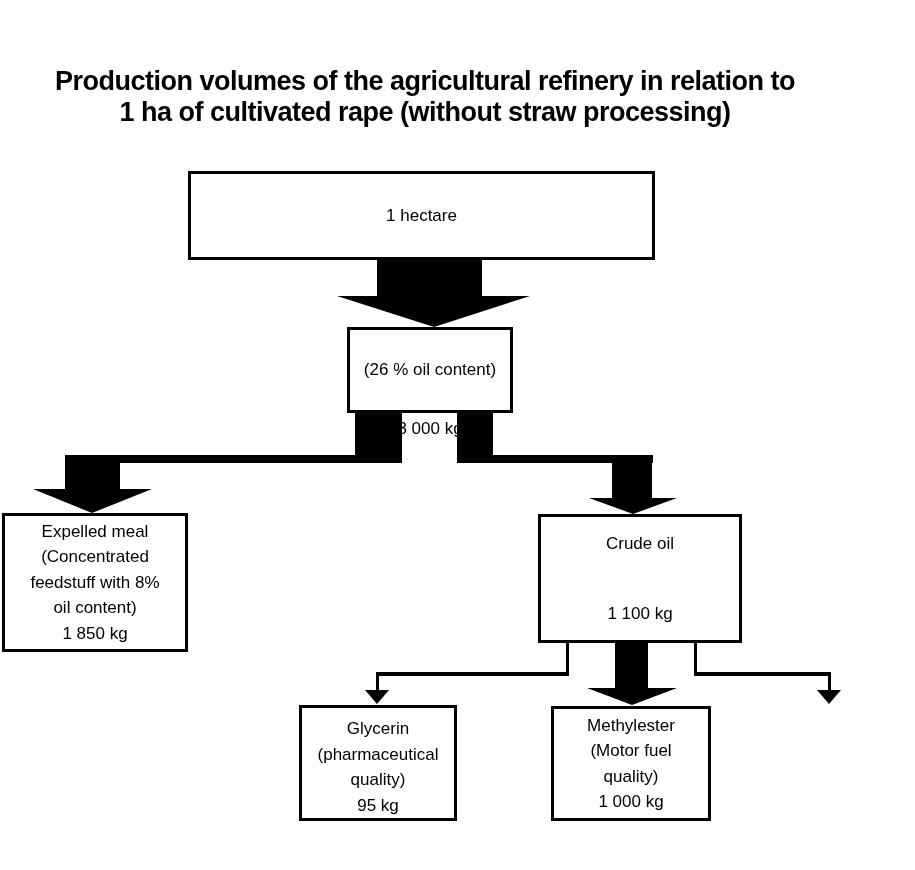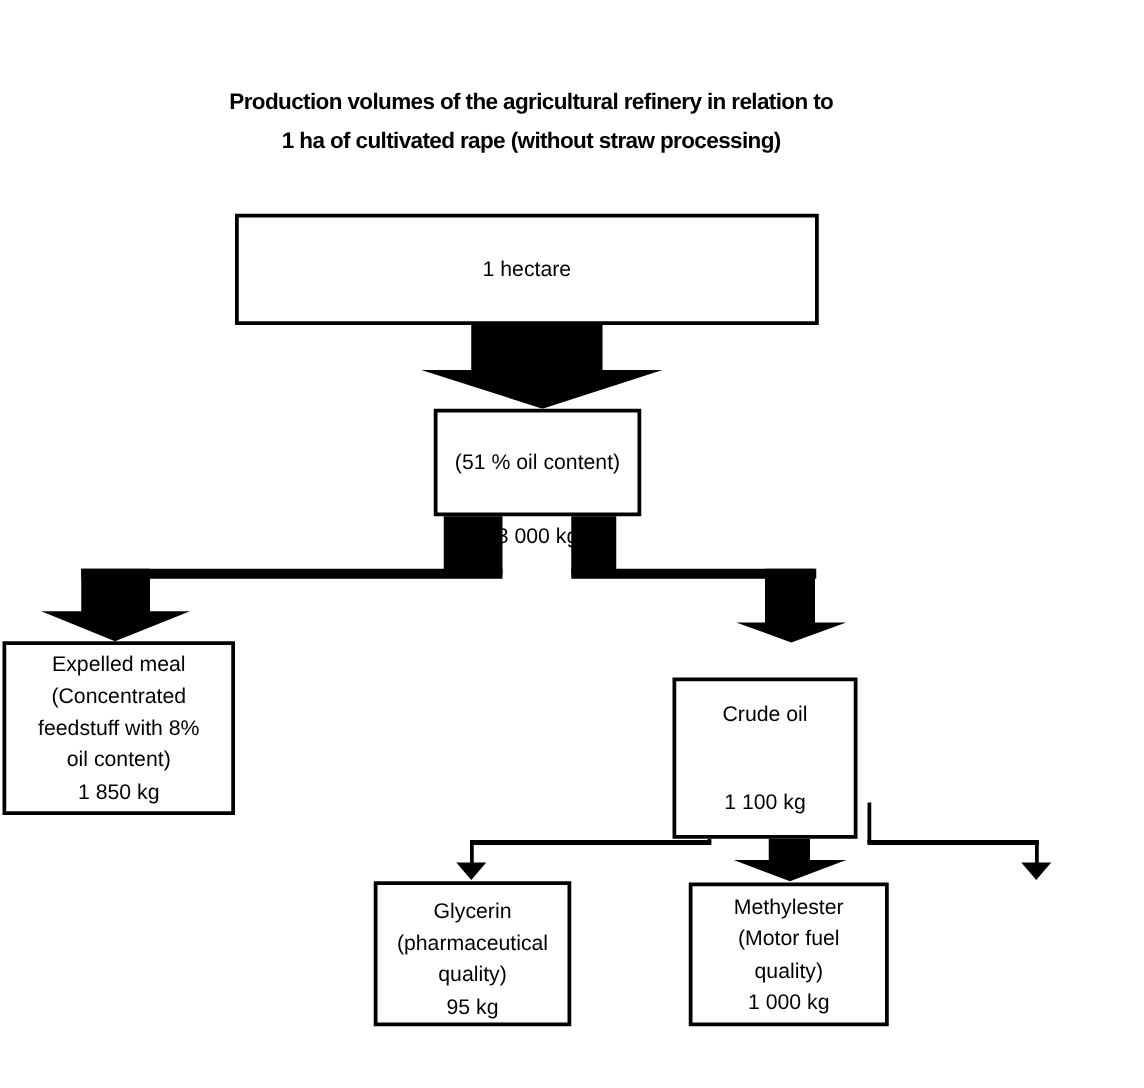--- a/index.html
+++ b/index.html
@@ -17,40 +17,40 @@
     color: #000000;
     overflow: hidden;
   }
   .title {
     position: absolute;
     left: 35px;
     top: 66px;
     width: 780px;
     text-align: center;
     font-weight: bold;
-    font-size: 18px;
+    font-size: 27px;
     line-height: 31px;
     letter-spacing: -0.5px;
   }
   .node {
     position: absolute;
     border: 3px solid #000000;
     background: #ffffff;
     display: flex;
     flex-direction: column;
     align-items: center;
     justify-content: center;
     text-align: center;
     font-size: 17px;
     line-height: 25.5px;
   }
   .n-hectare   { left: 188px; top: 171px; width: 467px; height: 89px; }
   .n-seeds     { left: 347px; top: 327px; width: 166px; height: 86px; gap: 33px; }
   .n-meal      { left: 2px;   top: 513px; width: 186px; height: 139px; }
-  .n-crude     { left: 538px; top: 542px; width: 148px; height: 129px; gap: 44px; }
+  .n-crude     { left: 538px; top: 514px; width: 204px; height: 129px; gap: 44px; }
   .n-glycerin  { left: 299px; top: 705px; width: 158px; height: 116px; justify-content: flex-end; }
   .n-methyl    { left: 551px; top: 706px; width: 160px; height: 115px; text-align: center; }
   .n-residue   { left: 752px; top: 707px; width: 156px; height: 114px; }
 
   .bar {
     position: absolute;
     background: #000000;
   }
   .tri {
     position: absolute;
@@ -121,21 +121,21 @@
   <div class="bar r-h"></div>
   <div class="bar r-v2"></div>
   <div class="tri r-head"></div>
 
   <div class="node n-hectare">
     <div>1 hectare</div>
   </div>
 
   <div class="node n-seeds">
     <div>Seeds</div>
-    <div>(51 % oil content)</div>
+    <div>(26 % oil content)</div>
     <div>3 000 kg</div>
   </div>
 
   <div class="node n-meal">
     <div>Expelled meal</div>
     <div>(Concentrated</div>
     <div>feedstuff with 8%</div>
     <div>oil content)</div>
     <div>1 850 kg</div>
   </div>

